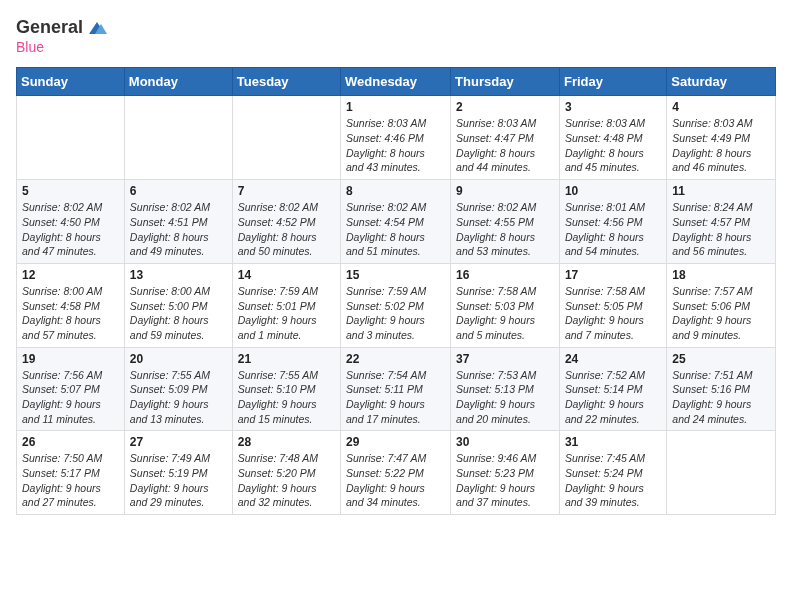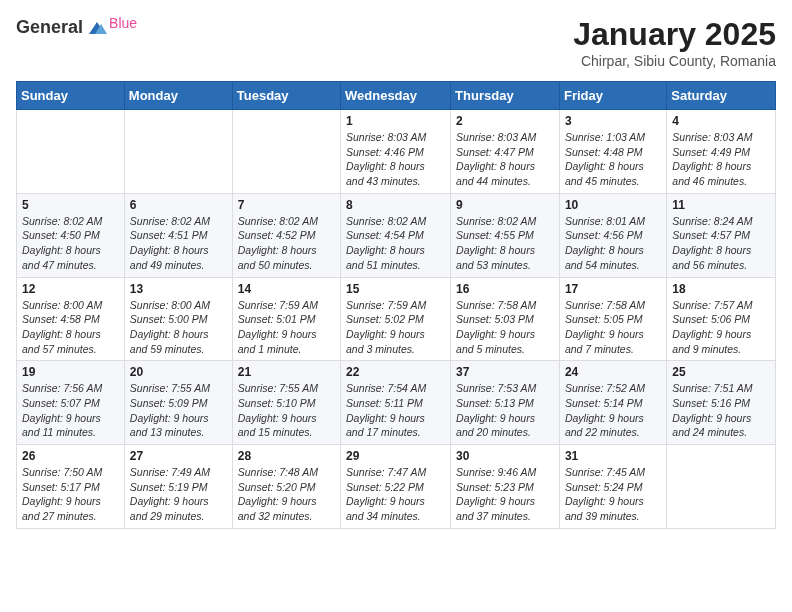--- a/index.html
+++ b/index.html
@@ -15,21 +15,21 @@
       justify-content: space-between;
       align-items: flex-start;
       margin-bottom: 12px;
     }
     .logo {
       display: flex;
       align-items: center;
     }
     .logo-text {
       display: flex;
-      flex-direction: row;
+      flex-direction: column;
       line-height: 1.1;
     }
     .logo-general {
       font-size: 18px;
       font-weight: bold;
       color: #333;
     }
     .logo-blue {
       font-size: 14px;
       font-weight: normal;
@@ -106,24 +106,20 @@
       <span style="display:flex;align-items:center;">
         <span class="logo-general">General</span>
         <svg class="logo-icon" viewBox="0 0 24 24">
           <polygon points="4,18 12,6 20,18" fill="#2a6db5"></polygon>
           <polygon points="14,18 20,8 26,18" fill="#5ba3d9" transform="translate(-4,0)"></polygon>
         </svg>
       </span>
       <span class="logo-blue">Blue</span>
     </div>
   </div>
-  <div class="title-section">
-    <div class="month-title">January 2025</div>
-    <div class="location">Chirpar, Sibiu County, Romania</div>
-  </div>
 </div>
 
 <table class="calendar">
   <thead>
     <tr>
     <th>Sunday</th>
         <th>Monday</th>
         <th>Tuesday</th>
         <th>Wednesday</th>
         <th>Thursday</th>
@@ -143,21 +139,21 @@
 Daylight: 8 hours and 43 minutes.</div>
         </td>
         <td>
           <span class="day-num">2</span>
           <div class="cell-text">Sunrise: 8:03 AM
 Sunset: 4:47 PM
 Daylight: 8 hours and 44 minutes.</div>
         </td>
         <td>
           <span class="day-num">3</span>
-          <div class="cell-text">Sunrise: 1:03 AM
+          <div class="cell-text">Sunrise: 8:03 AM
 Sunset: 4:48 PM
 Daylight: 8 hours and 45 minutes.</div>
         </td>
         <td>
           <span class="day-num">4</span>
           <div class="cell-text">Sunrise: 8:03 AM
 Sunset: 4:49 PM
 Daylight: 8 hours and 46 minutes.</div>
         </td>
       </tr>

